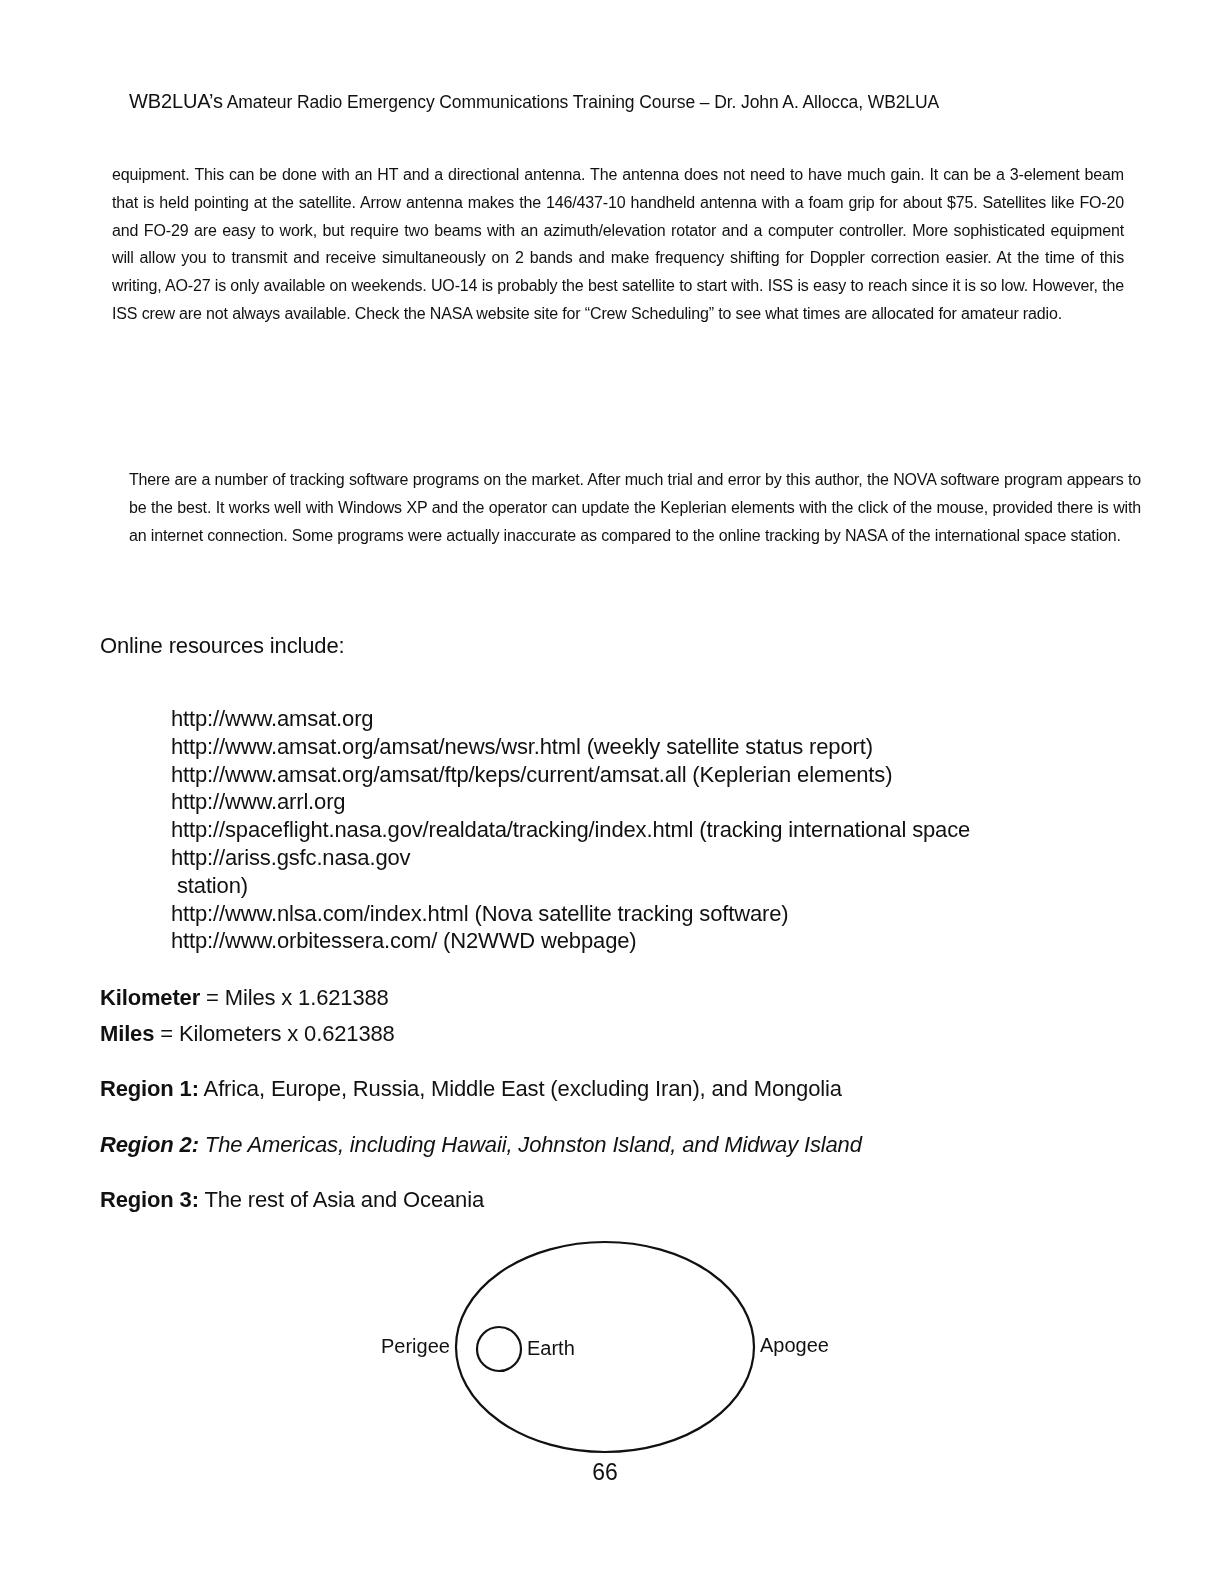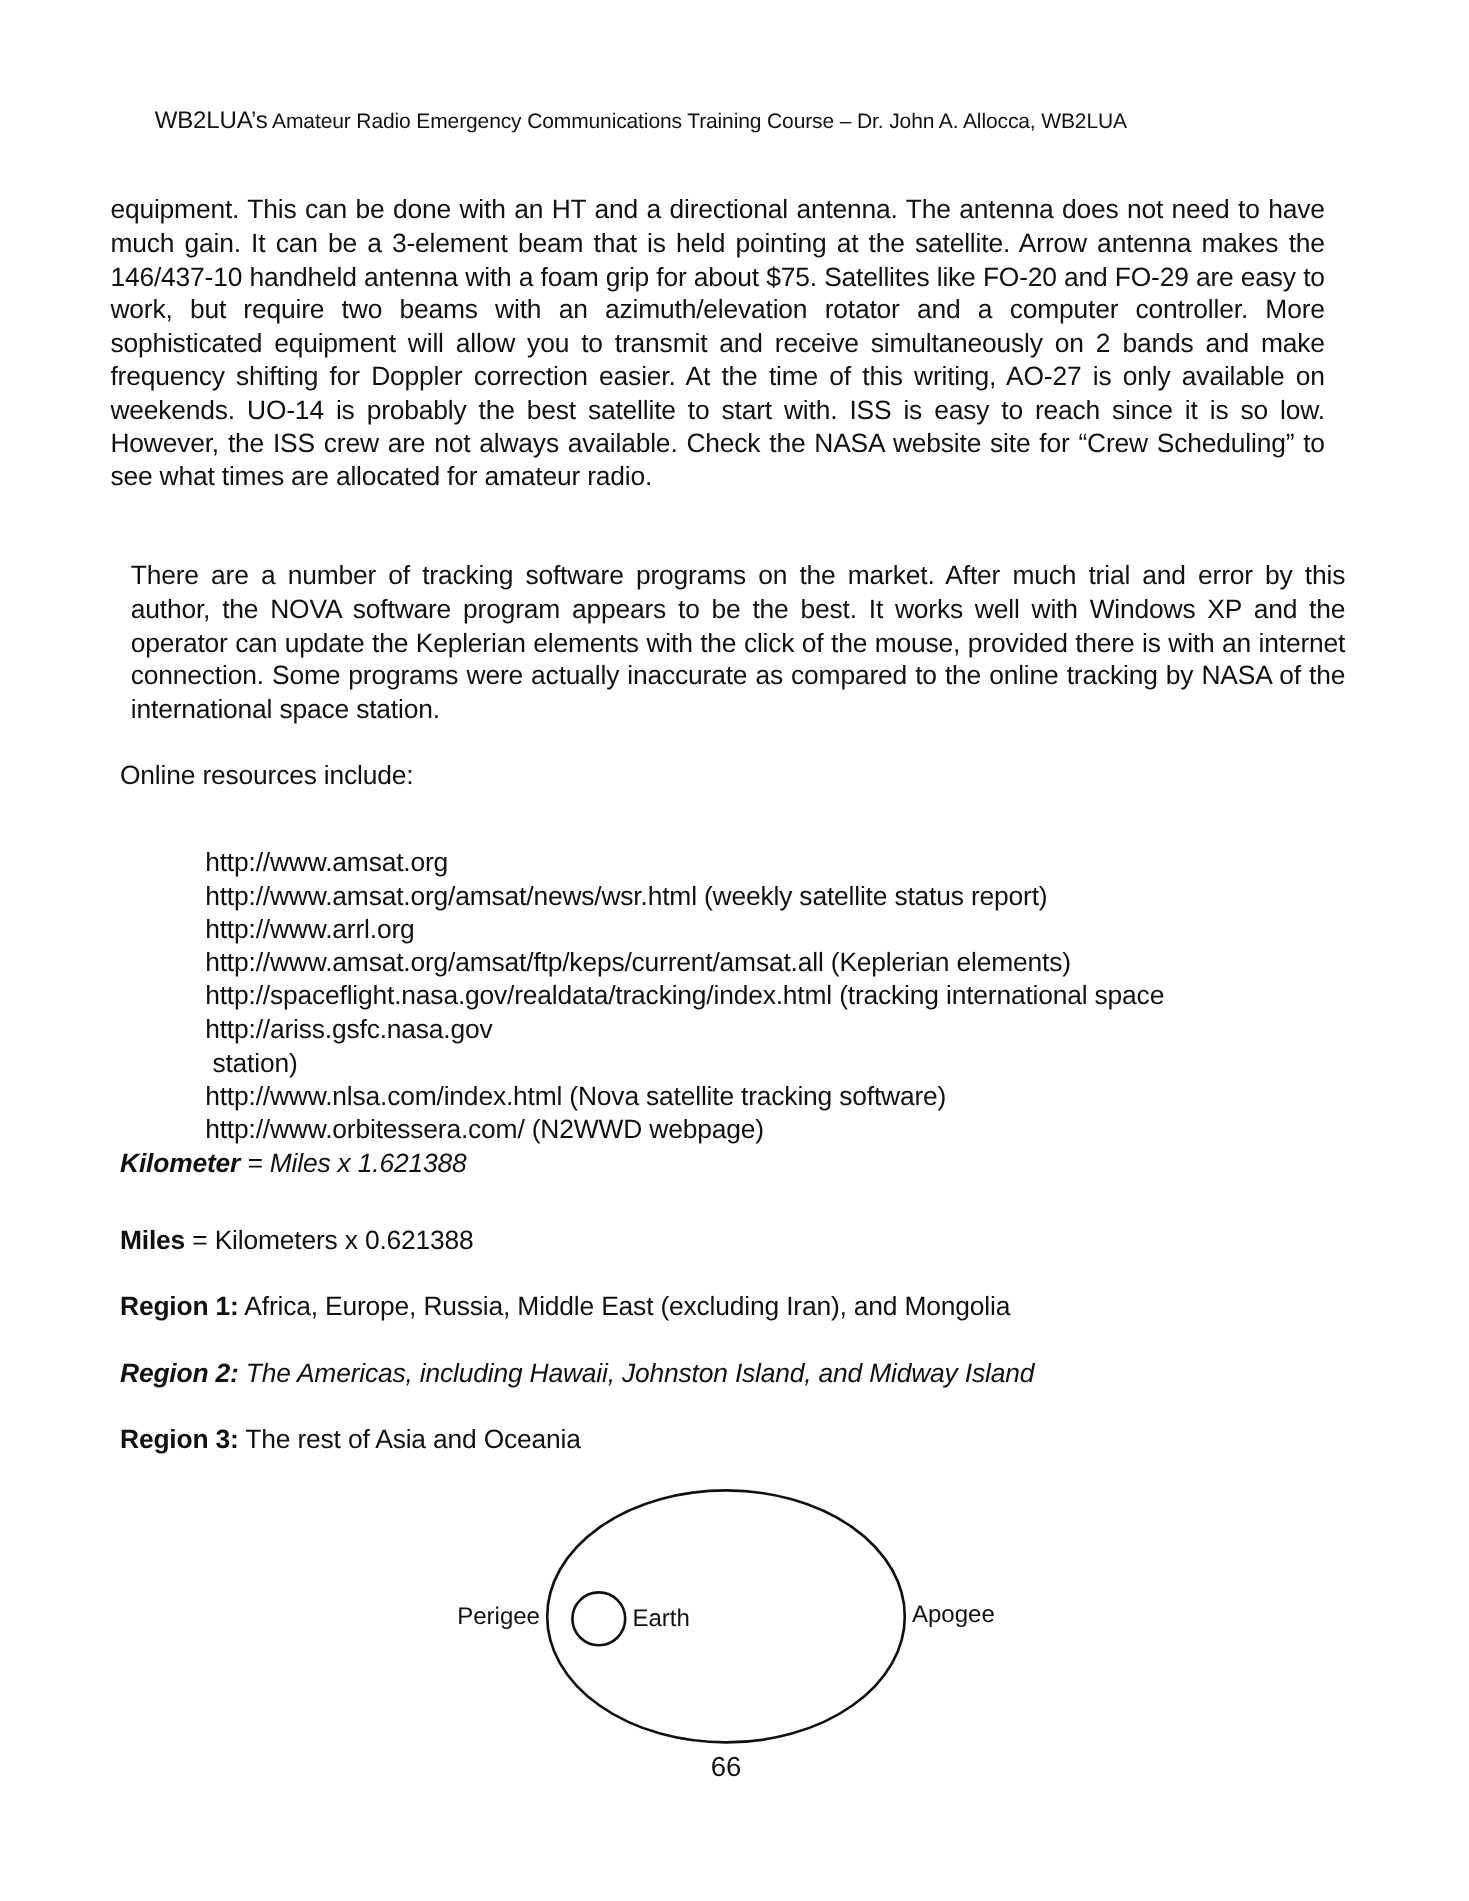--- a/index.html
+++ b/index.html
@@ -1,21 +1,21 @@
 <!DOCTYPE html>
 <html><head>
 <meta charset="utf-8">
 <style>
   html, body { margin: 0; padding: 0; background: #ffffff; }
   body { width: 1224px; height: 1584px; position: relative; overflow: hidden;
          font-family: "Liberation Sans", sans-serif; color: #111111; }
   .header { position: absolute; top: 90px; left: 0; width: 1068px; text-align: center;
             font-size: 17.5px; letter-spacing: -0.1px; white-space: nowrap; }
   .header .big { font-size: 20px; }
-  .para { position: absolute; left: 92px; width: 1012px; font-size: 22px;
+  .para { position: absolute; left: 112px; width: 1012px; font-size: 16px;
           line-height: 27.8px; text-align: justify; text-align-last: left; letter-spacing: -0.15px; }
   .p1 { top: 161px; }
   .p2 { top: 466px; margin-left: 17px; }
   .line { position: absolute; left: 100px; font-size: 22px; line-height: 28px; white-space: nowrap; letter-spacing: -0.15px; }
   .links { position: absolute; left: 171px; top: 705px; font-size: 22px; line-height: 27.8px; letter-spacing: -0.15px; }
   .links div { white-space: nowrap; }
   .links .indent2 { padding-left: 6px; }
   b { font-weight: bold; }
   .diagram { position: absolute; left: 0; top: 0; width: 1224px; height: 1584px; pointer-events: none; }
   .diagram text { font-family: "Liberation Sans", sans-serif; font-size: 20px; fill: #111111; }
@@ -29,30 +29,30 @@
 </div>
 
 <div class="para p1">equipment. This can be done with an HT and a directional antenna. The antenna does not need to have much gain. It can be a 3-element beam that is held pointing at the satellite. Arrow antenna makes the 146/437-10 handheld antenna with a foam grip for about $75. Satellites like FO-20 and FO-29 are easy to work, but require two beams with an azimuth/elevation rotator and a computer controller. More sophisticated equipment will allow you to transmit and receive simultaneously on 2 bands and make frequency shifting for Doppler correction easier. At the time of this writing, AO-27 is only available on weekends. UO-14 is probably the best satellite to start with. ISS is easy to reach since it is so low. However, the ISS crew are not always available. Check the NASA website site for “Crew Scheduling” to see what times are allocated for amateur radio.</div>
 <div class="para p2">There are a number of tracking software programs on the market. After much trial and error by this author, the NOVA software program appears to be the best. It works well with Windows XP and the operator can update the Keplerian elements with the click of the mouse, provided there is with an internet connection. Some programs were actually inaccurate as compared to the online tracking by NASA of the international space station.</div>
 
 <div class="line" style="top:632px;">Online resources include:</div>
 
 <div class="links">
   <div>http://www.amsat.org</div>
   <div>http://www.amsat.org/amsat/news/wsr.html (weekly satellite status report)</div>
+  <div>http://www.amsat.org/amsat/ftp/keps/current/amsat.all (Keplerian elements)</div>
   <div>http://www.arrl.org</div>
-  <div>http://www.amsat.org/amsat/ftp/keps/current/amsat.all (Keplerian elements)</div>
   <div>http://spaceflight.nasa.gov/realdata/tracking/index.html (tracking international space</div>
   <div>http://ariss.gsfc.nasa.gov</div>
   <div class="indent2">station)</div>
   <div>http://www.nlsa.com/index.html (Nova satellite tracking software)</div>
   <div>http://www.orbitessera.com/ (N2WWD webpage)</div>
 </div>
 
-<div class="line" style="top:956px;font-style:italic;">
+<div class="line" style="top:984px;">
   <b>Kilometer</b><span> = Miles x 1.621388</span>
 </div>
 <div class="line" style="top:1020px;">
   <b>Miles</b><span> = Kilometers x 0.621388</span>
 </div>
 <div class="line" style="top:1075px;">
   <b>Region 1:</b><span> Africa, Europe, Russia, Middle East (excluding Iran), and Mongolia</span>
 </div>
 <div class="line" style="top:1131px;font-style:italic;">
   <b>Region 2:</b><span> The Americas, including Hawaii, Johnston Island, and Midway Island</span>

